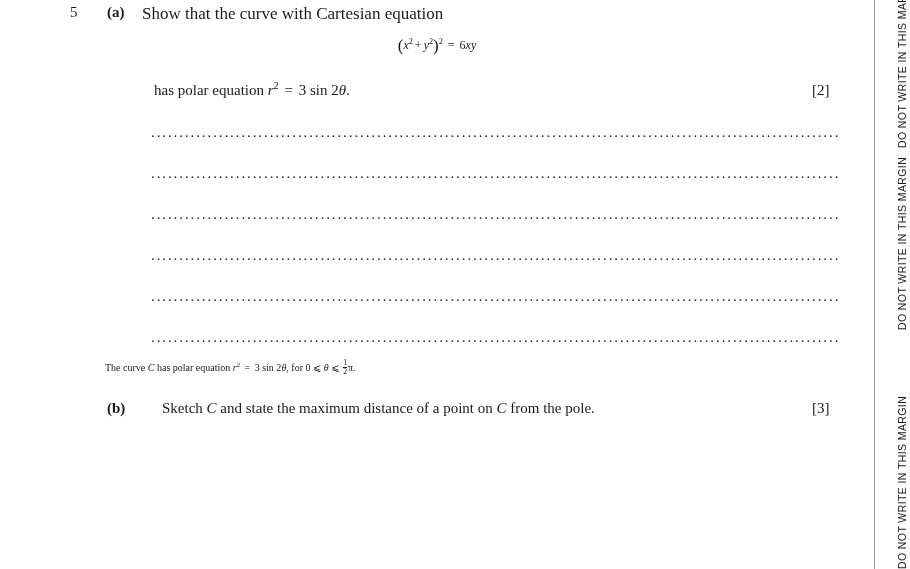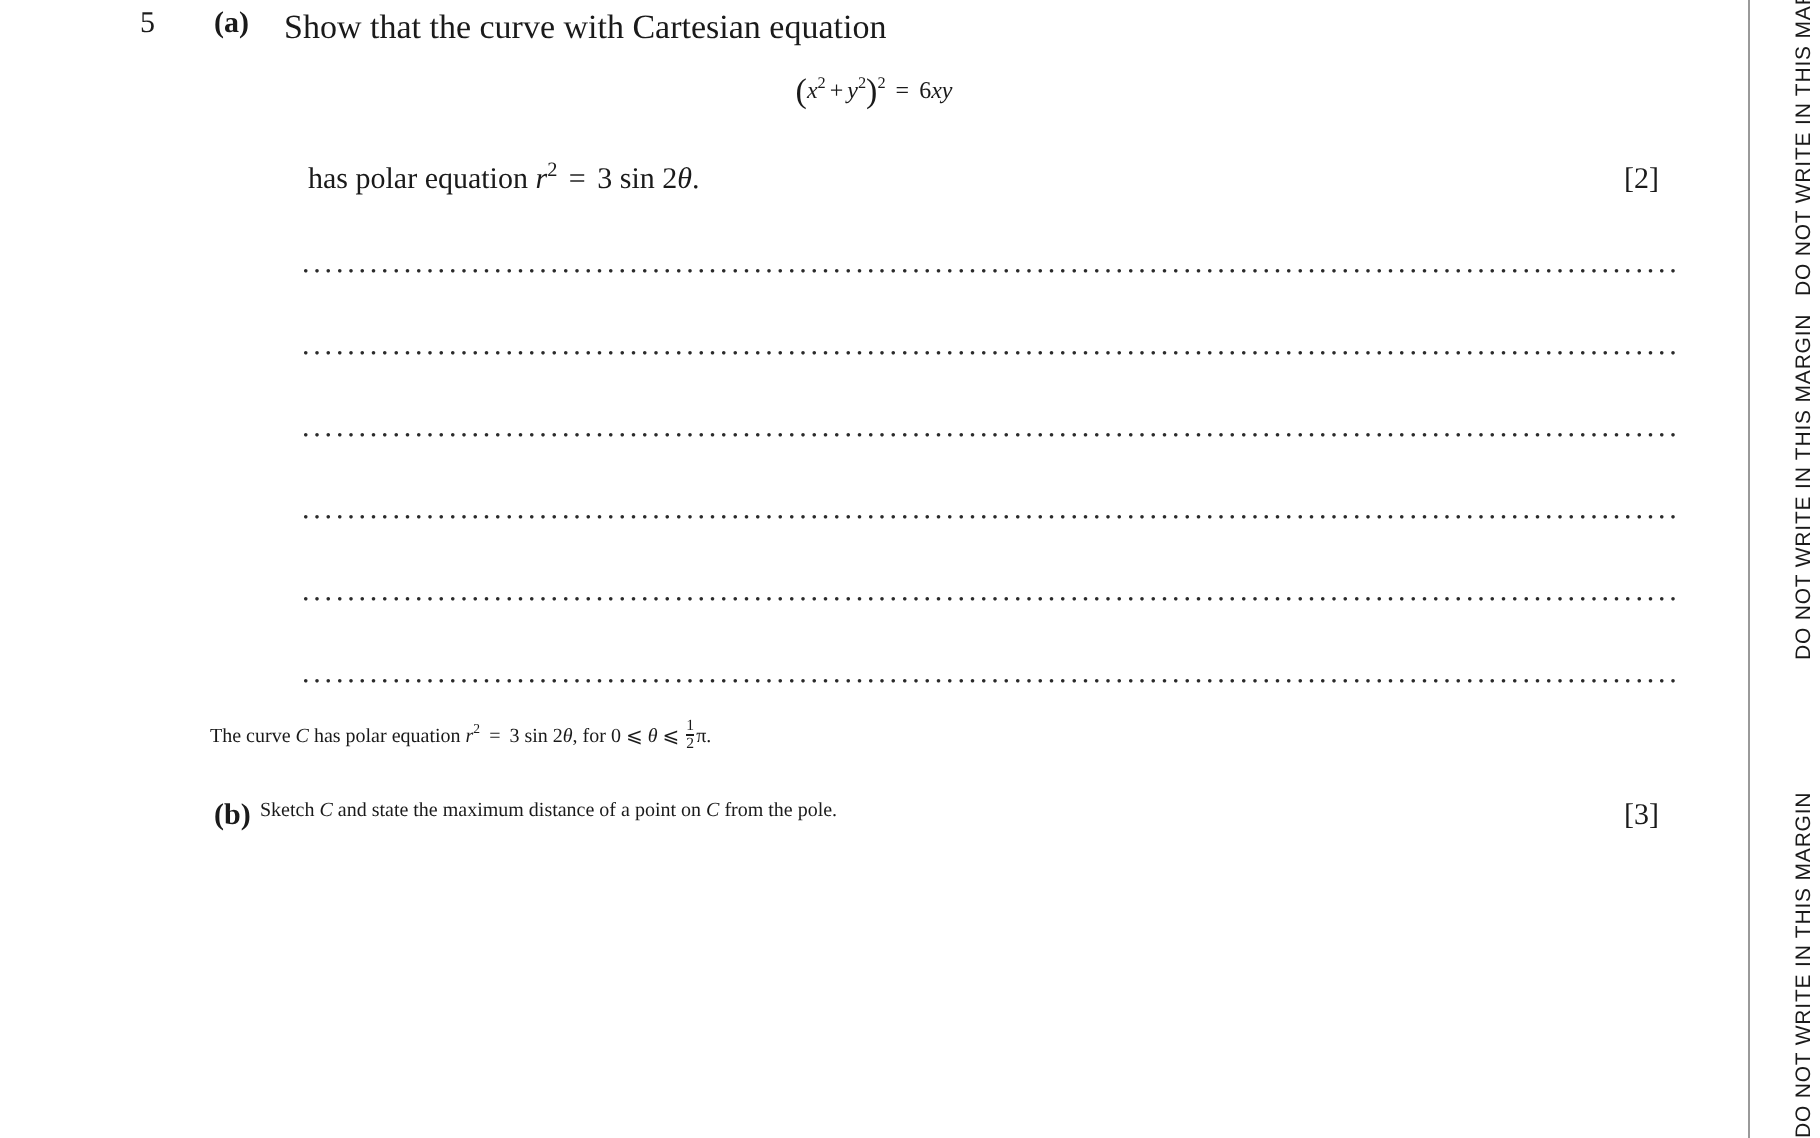--- a/index.html
+++ b/index.html
@@ -81,23 +81,23 @@
     font-weight: bold;
   }
   .stem-a {
     position: absolute;
     left: 142px;
     top: 4px;
     font-size: 17px;
   }
   .part-b-text {
     position: absolute;
-    left: 130px;
+    left: 162px;
     top: 400px;
-    font-size: 10px;
+    font-size: 15px;
     text-align: center;
   }
   .has-polar {
     position: absolute;
     left: 154px;
     top: 82px;
     font-size: 15px;
   }
   .curve-c {
     position: absolute;

